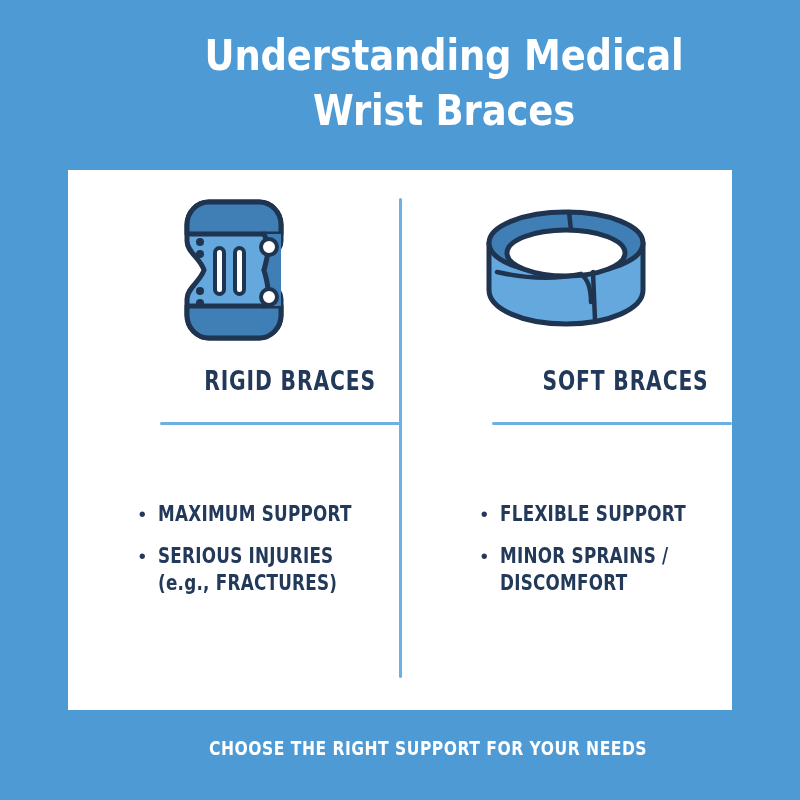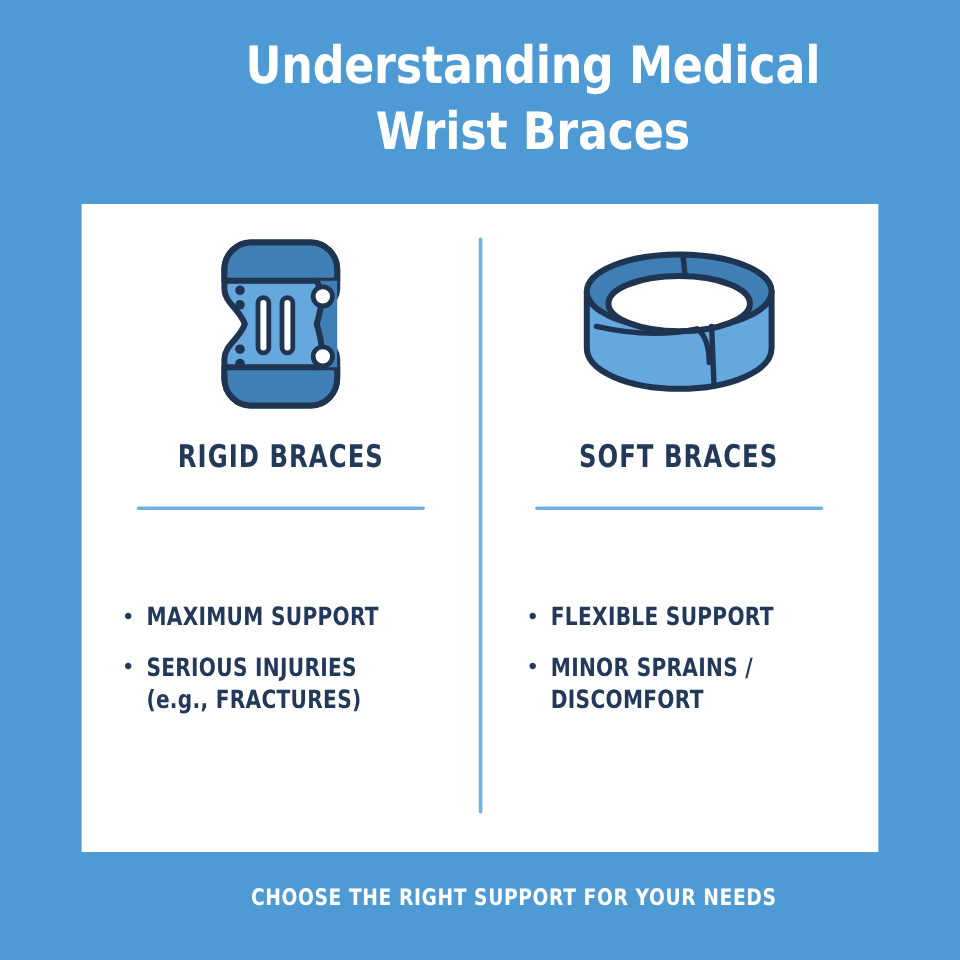--- a/index.html
+++ b/index.html
@@ -59,21 +59,21 @@
   .columns {
     position: absolute;
     inset: 0;
     display: flex;
   }
   .column {
     width: 50%;
     position: relative;
     display: flex;
     flex-direction: column;
-    align-items: center;
+    align-items: flex-end;
   }
 
   
   .icon-wrap {
     height: 200px;
     display: flex;
     align-items: center;
     justify-content: center;
     width: 100%;
   }

